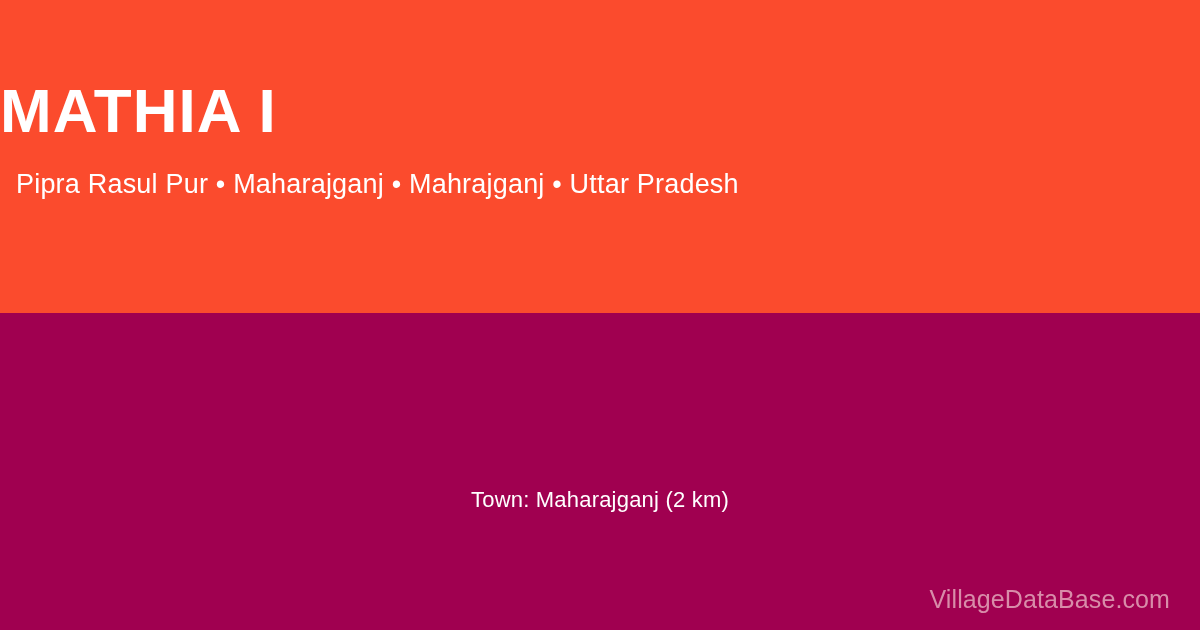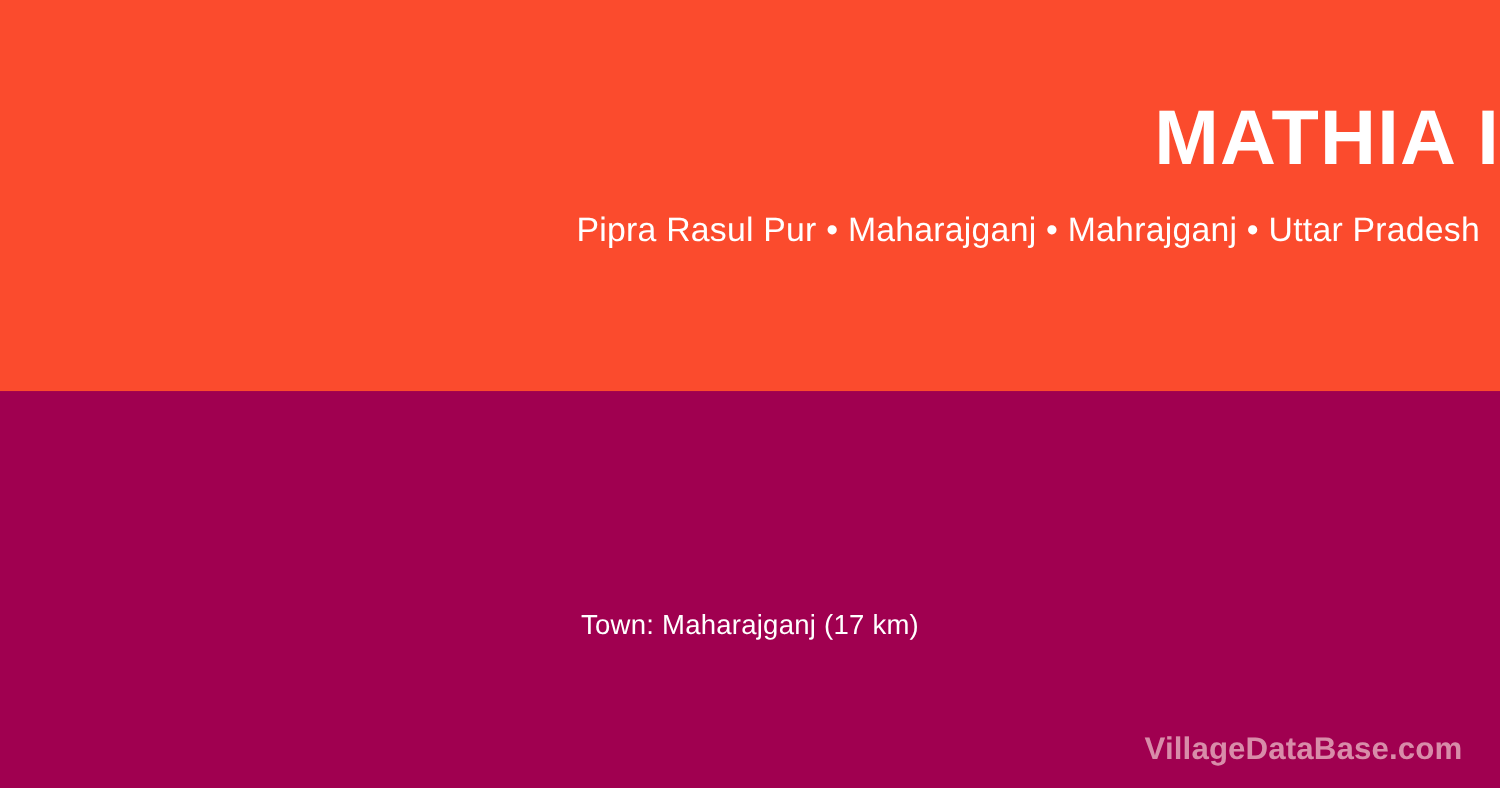--- a/index.html
+++ b/index.html
@@ -21,21 +21,21 @@
   .hero {
     position: absolute;
     left: 0;
     top: 0;
     width: 1200px;
     height: 313px;
     background: #fb4b2d;
     box-sizing: border-box;
     display: flex;
     flex-direction: column;
-    align-items: flex-end;
+    align-items: flex-start;
     justify-content: flex-start;
     padding-top: 78px;
   }
   .hero-title {
     color: #ffffff;
     font-size: 62px;
     font-weight: bold;
     letter-spacing: 1px;
     line-height: 1.05;
     margin: 0;
@@ -67,33 +67,33 @@
     color: #ffffff;
     font-size: 22px;
     letter-spacing: 0.2px;
   }
   .watermark {
     position: absolute;
     right: 30px;
     bottom: 16px;
     color: #d88ca9;
     font-size: 25px;
-    font-weight: bold;
+    font-weight: normal;
     letter-spacing: 0.1px;
   }
 </style>
 </head>
 <body>
 
 <div class="card">
 
   <div class="hero">
     <h1 class="hero-title">MATHIA I</h1>
     <div class="hero-subtitle">Pipra Rasul Pur • Maharajganj • Mahrajganj • Uttar Pradesh</div>
   </div>
 
   <div class="body-area">
-    <div class="info-line">Town: Maharajganj (17 km)</div>
+    <div class="info-line">Town: Maharajganj (2 km)</div>
   </div>
 
   <div class="watermark">VillageDataBase.com</div>
 
 </div>
 
 </body></html>

